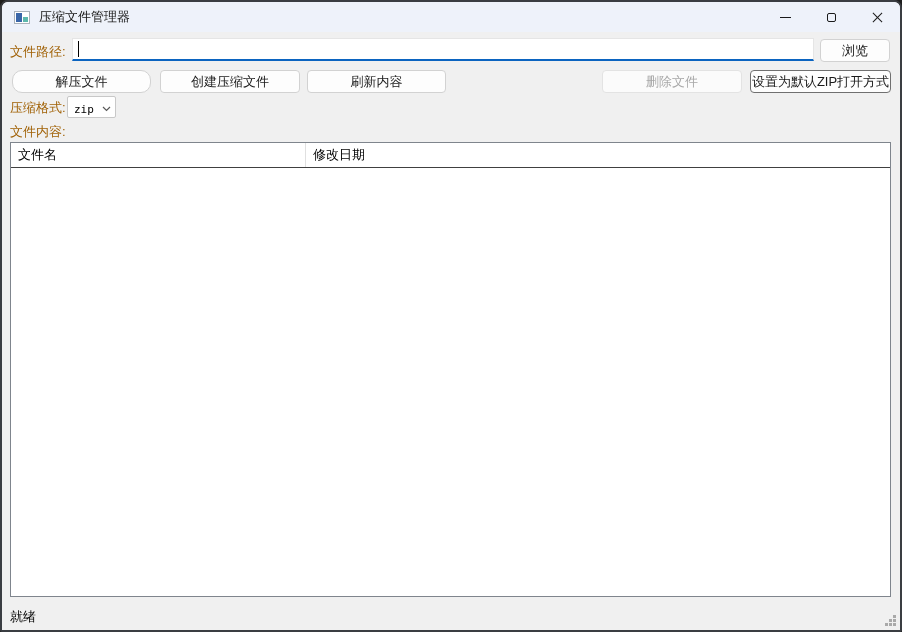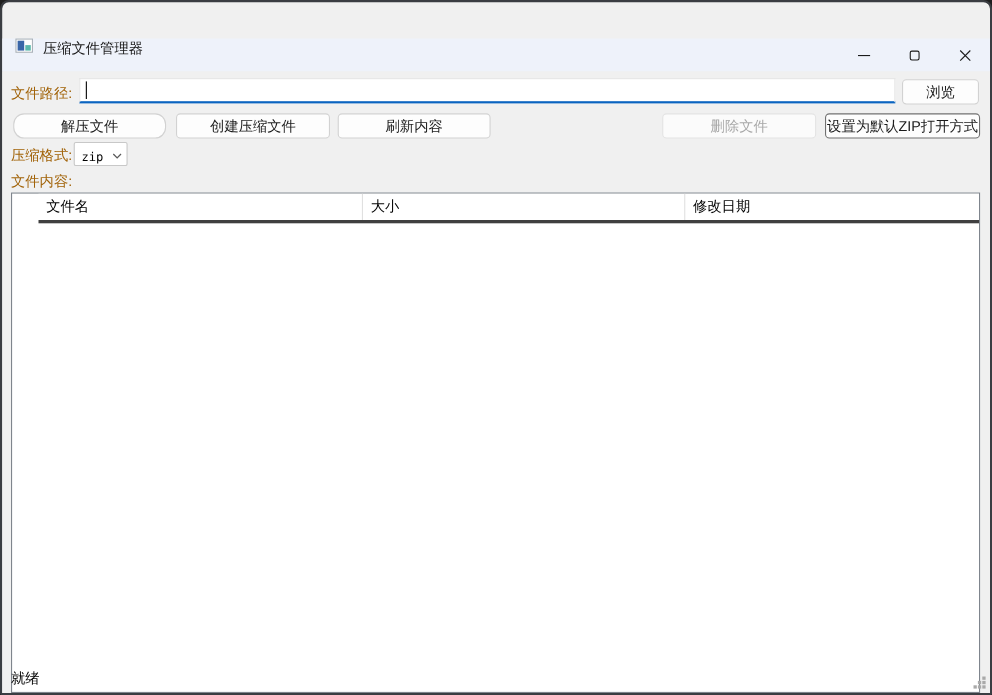--- a/index.html
+++ b/index.html
@@ -16,24 +16,23 @@
     border:2px solid #3a3d42;
     border-radius:8px 8px 2px 2px;
     background:#f0f0f0;
     overflow:hidden;
     display:flex;flex-direction:column;
   }
   
   .titlebar{
     height:30px;flex:0 0 30px;
     background:#eef2fa;
-    display:flex;
+    display:flex;align-items:center;
     padding-left:12px;
     user-select:none;
-    margin-top:33px;
   }
   .app-icon{
     width:16px;height:13px;
     box-sizing:border-box;
     border:1px solid #aab2ba;
     background:#fff;
     position:relative;
     margin-right:9px;
     flex:0 0 auto;
   }
@@ -119,23 +118,22 @@
   
   .table{
     position:absolute;left:8px;top:110px;width:881px;height:455px;
     box-sizing:border-box;
     background:#fff;
     border:1px solid #7f858d;
     overflow:hidden;
   }
   .table-header{
     display:flex;height:24px;
-    border-bottom:3px solid #404040;
-    background:#fff;
-    margin-left:24px;
+    border-bottom:1px solid #404040;
+    background:#fff;
   }
   .th{
     box-sizing:border-box;
     font-size:13px;color:#000;
     display:flex;align-items:center;
     padding-left:7px;
     border-right:1px solid #e0e0e0;
     cursor:default;
   }
   .th:last-child{border-right:none;}
@@ -197,21 +195,20 @@
       <svg width="9" height="6" viewBox="0 0 9 6">
         <polyline points="1,1 4.5,4.5 8,1" fill="none" stroke="#5a5a5a" stroke-width="1.2"></polyline>
       </svg>
     </div>
 
     <div class="label" id="content-label">文件内容:</div>
 
     <div class="table">
       <div class="table-header">
         <div class="th" id="th-name">文件名</div>
-        <div class="th" id="th-size">大小</div>
         <div class="th" id="th-date">修改日期</div>
       </div>
       <div class="table-body"></div>
     </div>
 
     <div class="statusbar">
       <span>就绪</span>
     </div>
 
     <svg class="sizegrip" viewBox="0 0 13 13">

